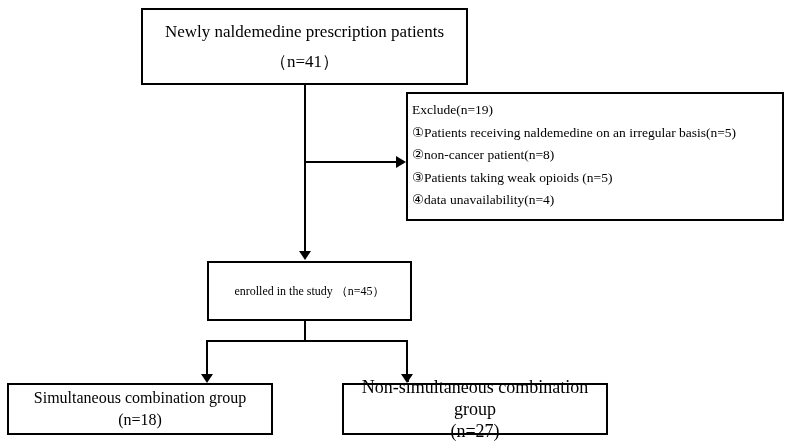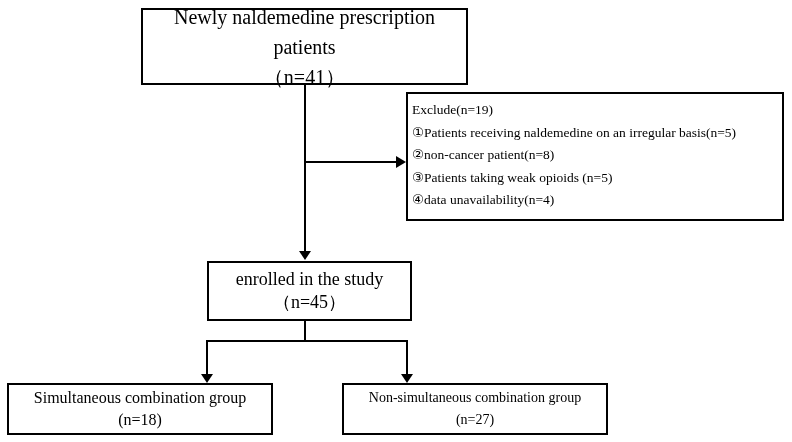--- a/index.html
+++ b/index.html
@@ -16,30 +16,30 @@
   .fbox {
     position: absolute;
     border: 2px solid #000000;
     background: #ffffff;
     display: flex;
     flex-direction: column;
     justify-content: center;
     align-items: center;
     text-align: center;
   }
-  .box-top    { left: 141px; top: 8px;   width: 327px; height: 77px;  font-size: 20px;   line-height: 30px; }
+  .box-top    { left: 141px; top: 8px;   width: 327px; height: 77px;  font-size: 17px;   line-height: 30px; }
   .box-exclude{
     left: 406px; top: 92px; width: 378px; height: 129px;
     font-size: 13.5px; line-height: 22.5px;
     align-items: flex-start; text-align: left;
     padding: 5px 2px 2px 4px; justify-content: flex-start;
   }
-  .box-enrolled { left: 207px; top: 261px; width: 205px; height: 60px; font-size: 18px; }
+  .box-enrolled { left: 207px; top: 261px; width: 205px; height: 60px; font-size: 12px; }
   .box-left     { left: 7px;   top: 383px; width: 266px; height: 52px; font-size: 16px; line-height: 22px; }
-  .box-right    { left: 342px; top: 383px; width: 266px; height: 52px; font-size: 14px; line-height: 22px; }
+  .box-right    { left: 342px; top: 383px; width: 266px; height: 52px; font-size: 18px; line-height: 22px; }
   .line { position: absolute; background: #000000; }
   .v1 { left: 304px; top: 85px;  width: 2px;   height: 166px; }
   .h1 { left: 305px; top: 161px; width: 93px;  height: 2px; }
   .v2 { left: 304px; top: 321px; width: 2px;   height: 21px; }
   .h2 { left: 206px; top: 340px; width: 202px; height: 2px; }
   .v3 { left: 206px; top: 340px; width: 2px;   height: 35px; }
   .v4 { left: 406px; top: 340px; width: 2px;   height: 35px; }
   .arrow-down {
     position: absolute; width: 0; height: 0;
     border-left: 6px solid transparent;

